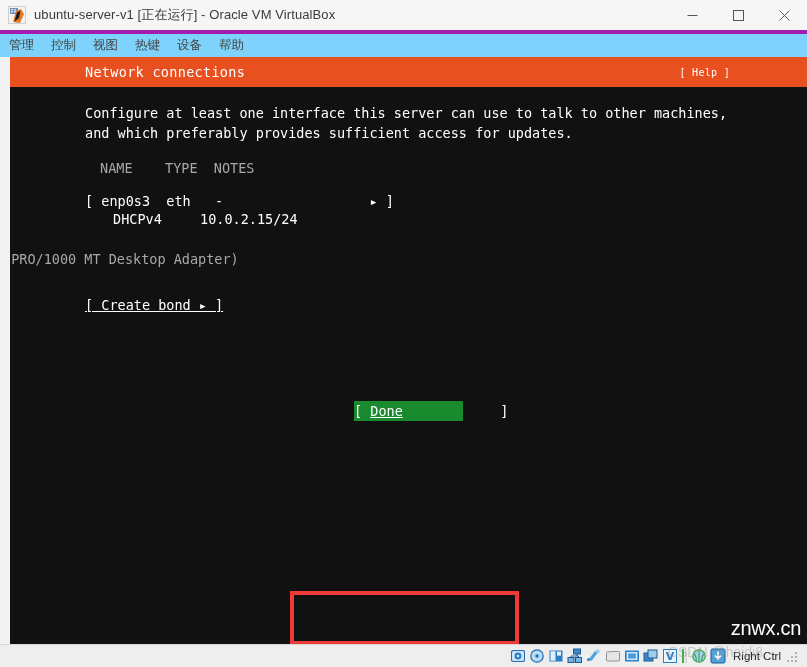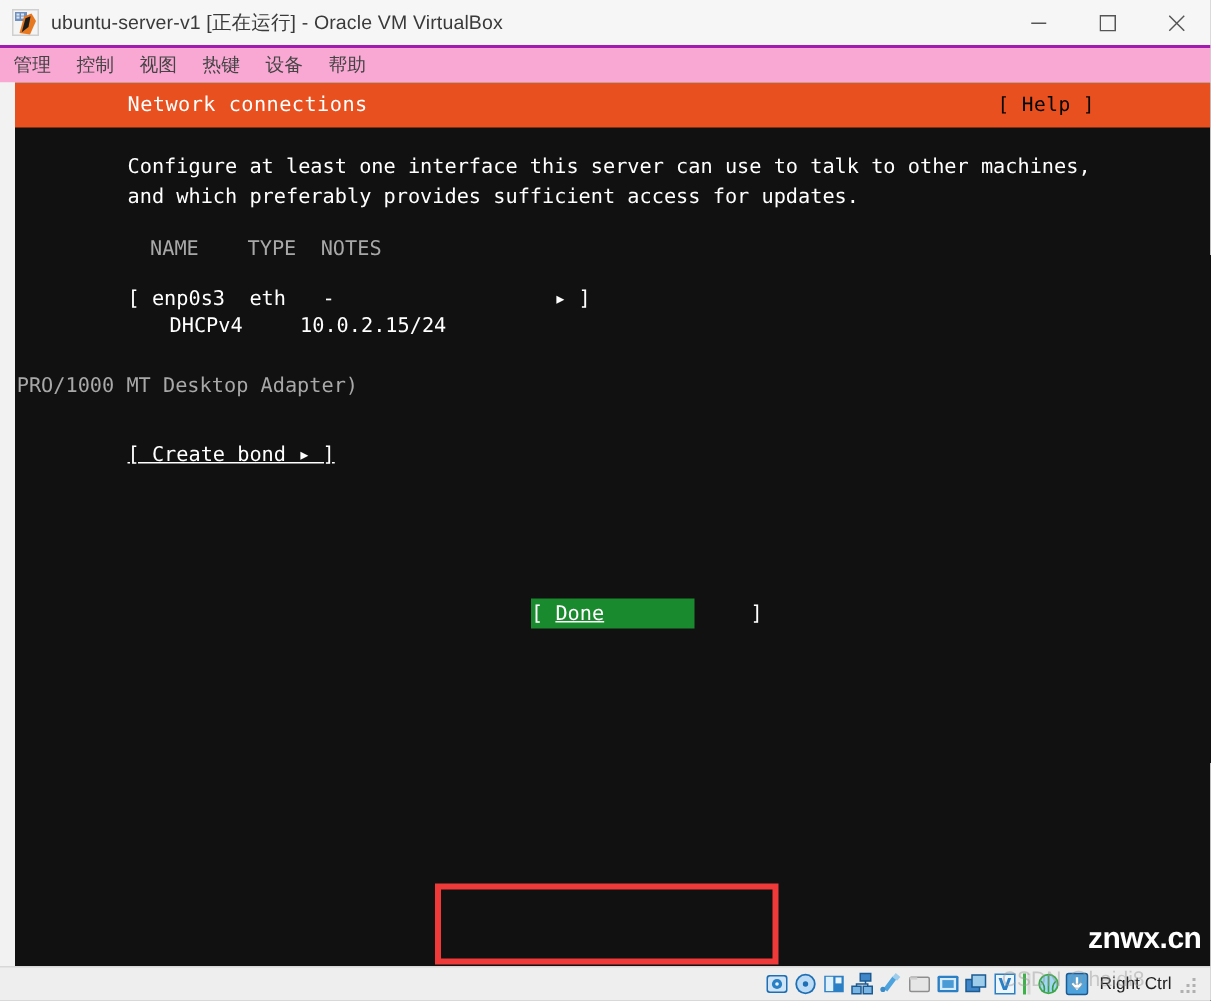--- a/index.html
+++ b/index.html
@@ -21,21 +21,21 @@
     left: 0; top: 0;
     width: 807px; height: 667px;
     background: #f2f2f2;
     display: flex;
     flex-direction: column;
   }
 
   #titlebar {
     height: 30px;
     background: #f6f6f6;
-    border-bottom: 2px solid #a21caf;
+    border-bottom: 4px solid #a21caf;
     display: flex;
     align-items: center;
     position: relative;
     flex: none;
   }
   #vm-icon {
     width: 18px; height: 18px;
     margin-left: 8px; margin-right: 8px;
     position: relative;
     flex: none;
@@ -55,21 +55,21 @@
   }
   .win-btn {
     width: 46px; height: 30px;
     display: flex; align-items: center; justify-content: center;
     color: #5a5a5a;
   }
   .win-btn svg { display: block; }
 
   #menubar {
     height: 23px;
-    background: #f9a8d4;
+    background: #7dd3fc;
     display: flex;
     align-items: center;
     padding-left: 9px;
     flex: none;
   }
   .menu-item {
     font-size: 12.5px;
     color: #444;
     padding: 0 9px 0 0;
     margin-right: 8px;
@@ -106,22 +106,22 @@
     margin-left: 75px;
     font-family: "DejaVu Sans Mono", monospace;
     font-size: 13.5px;
     color: #ffffff;
     letter-spacing: 0.3px;
   }
   #subiquity-header .hdr-help {
     position: absolute;
     right: 77px;
     font-family: "DejaVu Sans Mono", monospace;
-    font-size: 13px;
-    color: #000000;
+    font-size: 10px;
+    color: #ffffff;
     letter-spacing: 0.3px;
   }
 
   .term {
     position: absolute;
     left: 0; top: 30px;
     width: 797px;
     height: 561px;
     font-family: "DejaVu Sans Mono", monospace;
     font-size: 13.5px;
@@ -171,21 +171,21 @@
     box-sizing: border-box;
     pointer-events: none;
   }
 
   #watermark-znwx {
     position: absolute;
     right: 6px;
     bottom: 8px;
     font-family: "Liberation Sans", sans-serif;
     font-size: 20px;
-    font-weight: bold;
+    font-weight: normal;
     color: #ffffff;
     letter-spacing: -0.3px;
   }
 
   
   #statusbar {
     height: 22px;
     background: #eeeeee;
     border-top: 1px solid #d8d8d8;
     display: flex;

